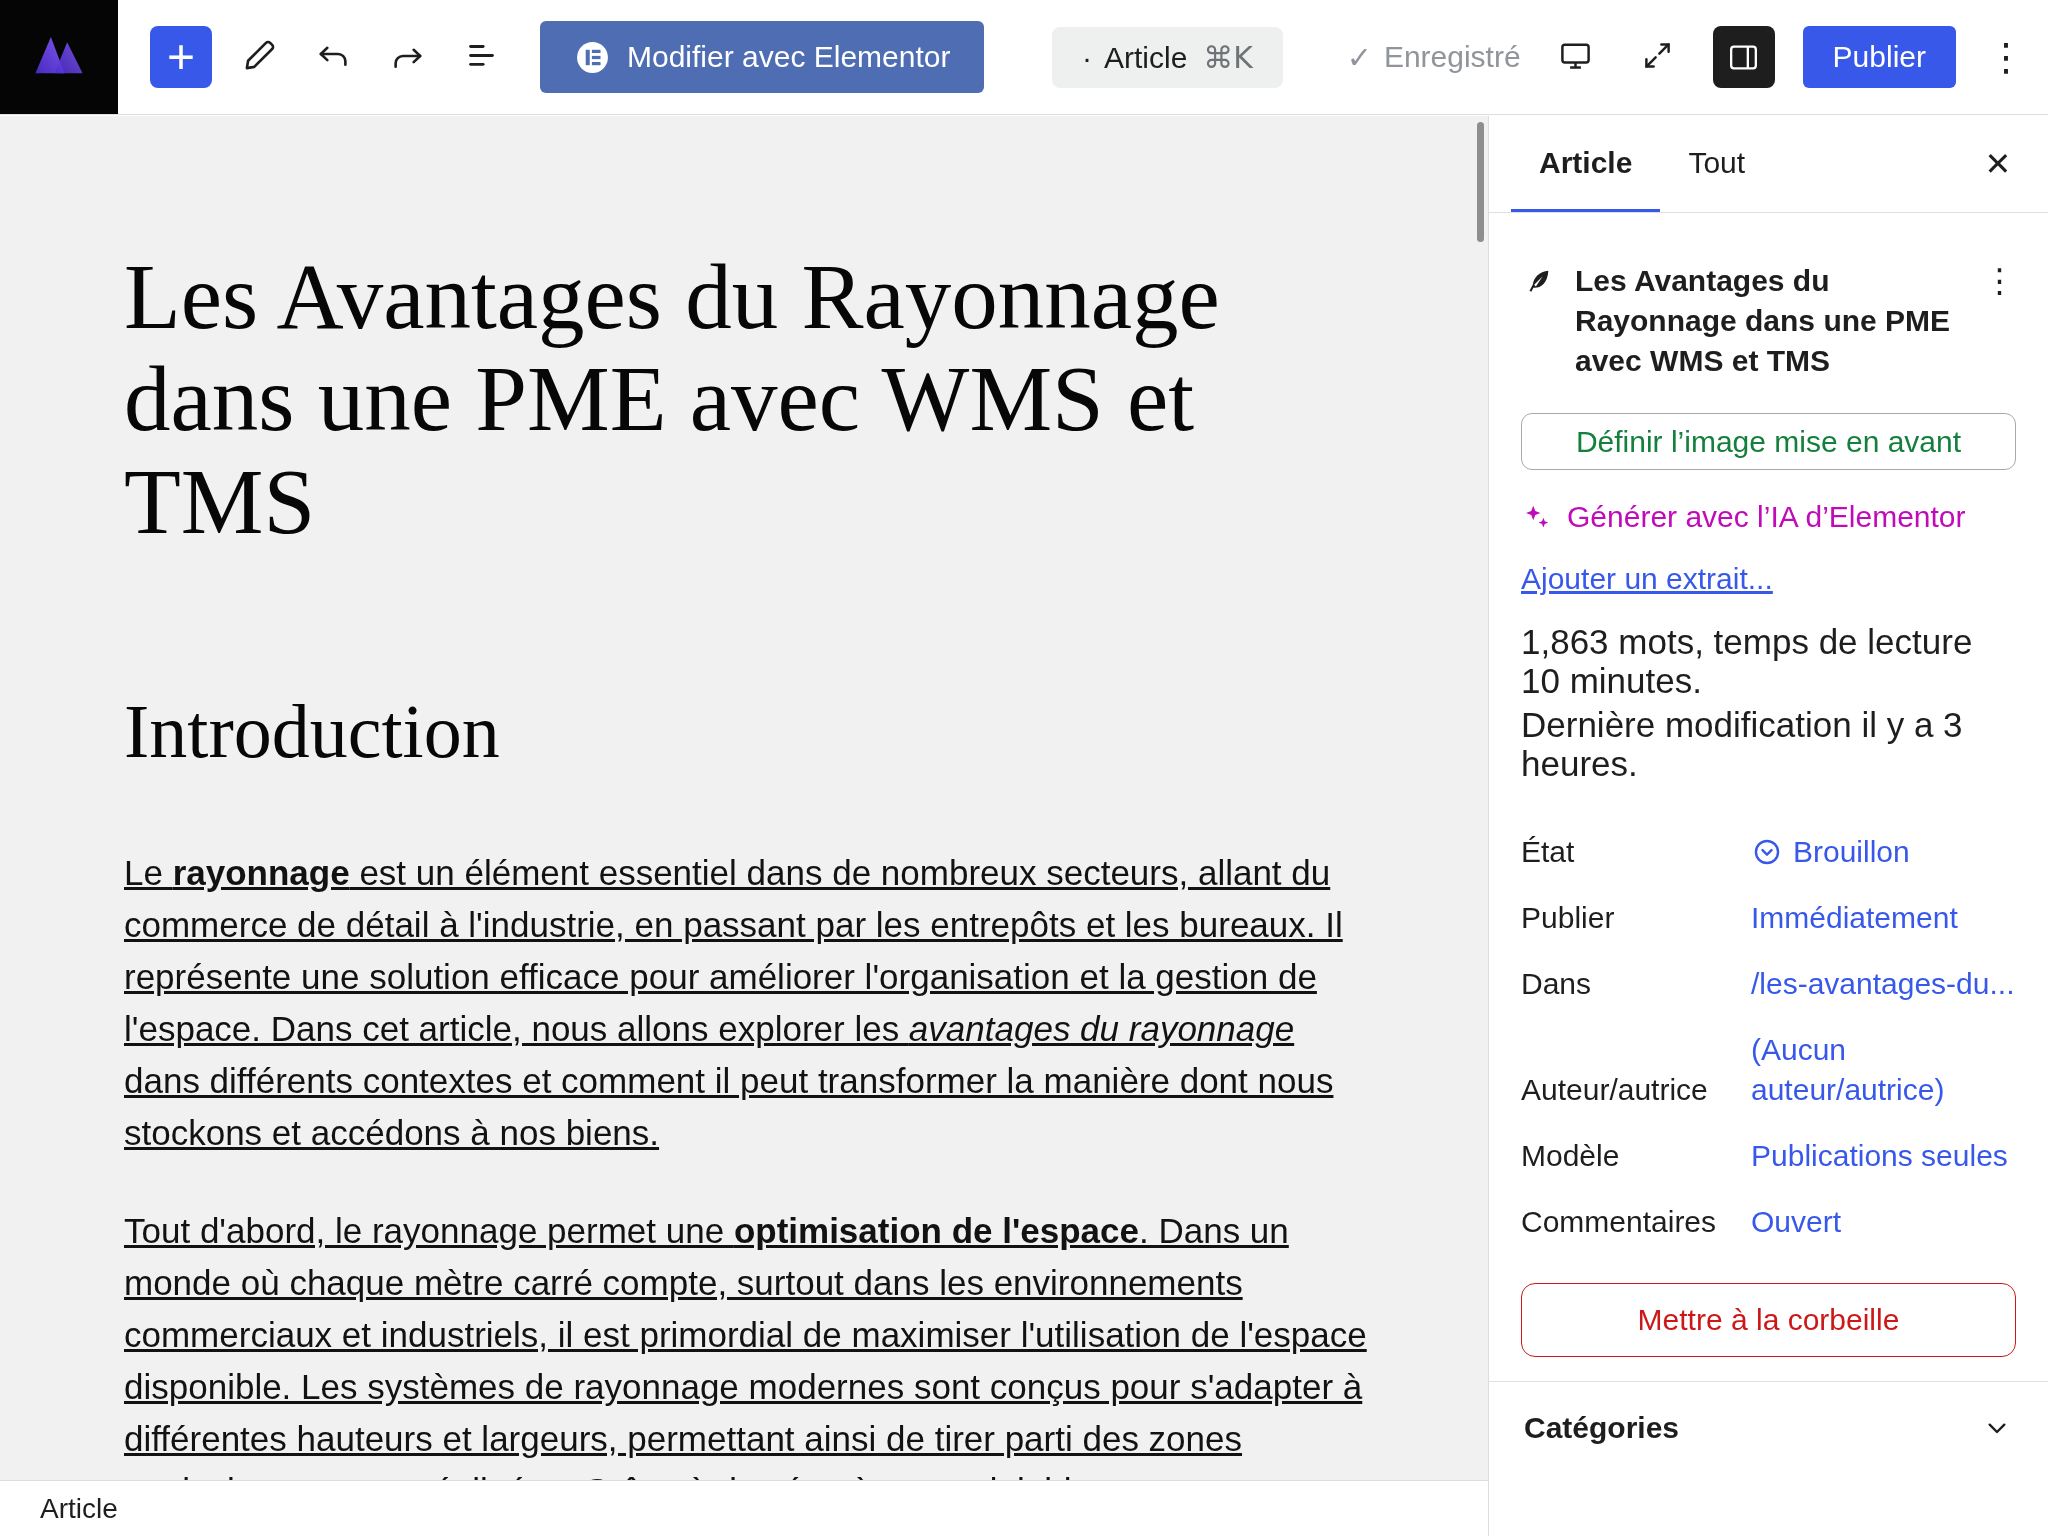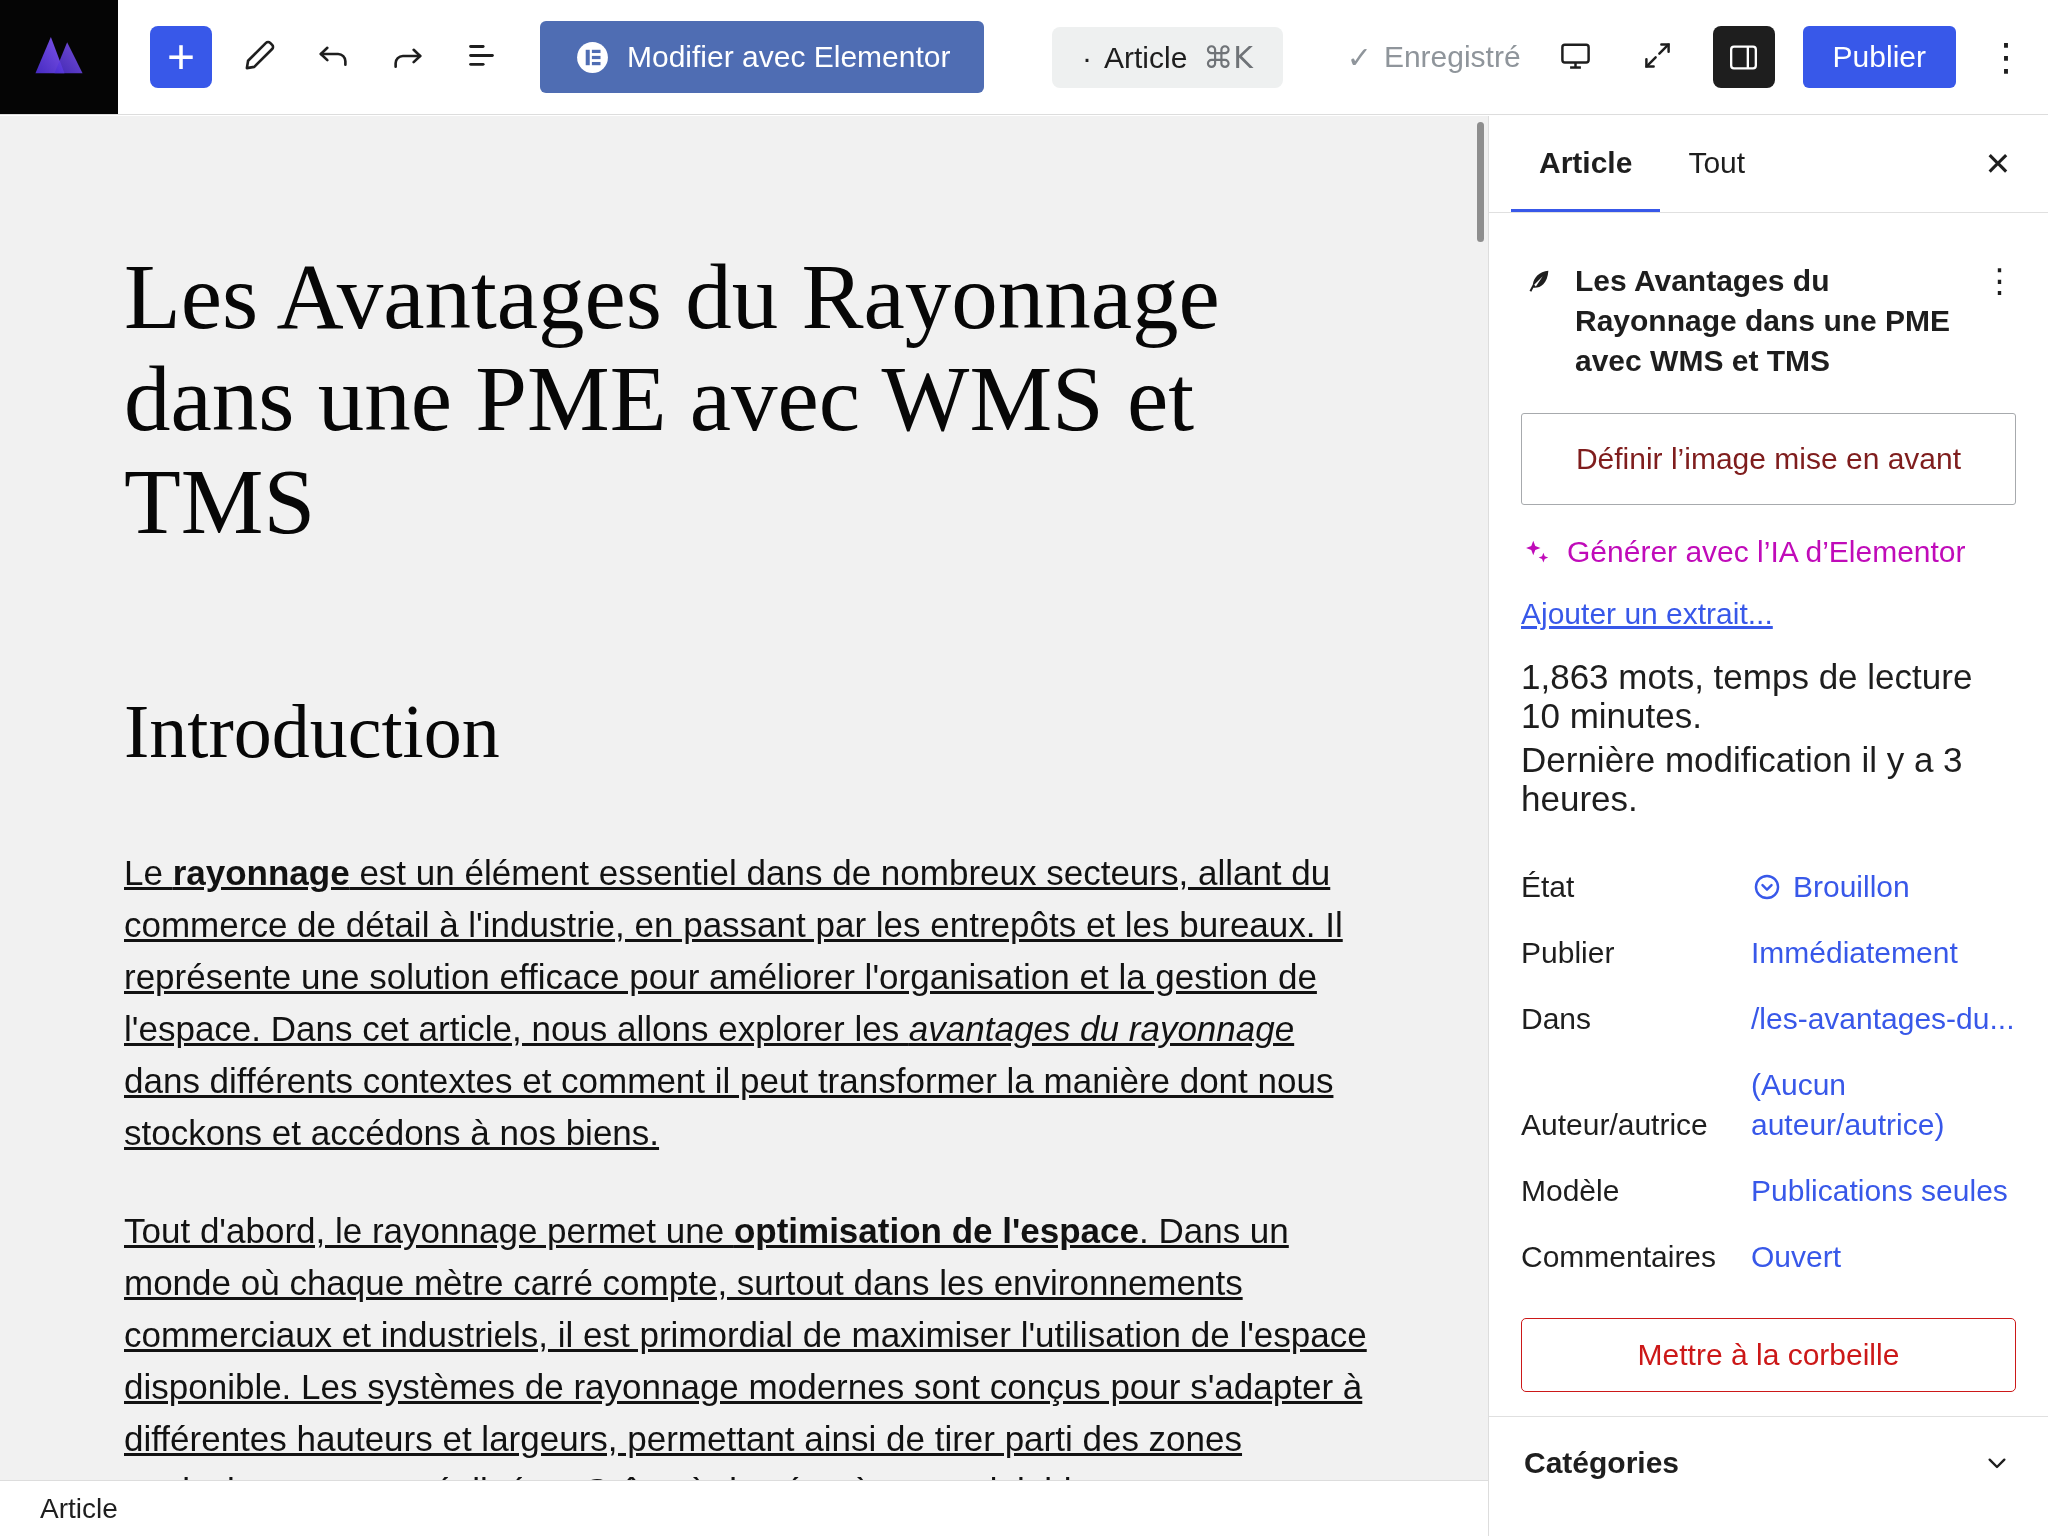--- a/index.html
+++ b/index.html
@@ -56,34 +56,34 @@
          font-weight:500; border-bottom:3px solid transparent; }
   .tab.active { border-bottom-color:var(--accent); font-weight:600; }
   .close-btn { margin-left:auto; margin-right:26px; align-self:center; font-size:32px; color:#1e1e1e;
                width:48px; height:48px; display:flex; align-items:center; justify-content:center; }
   .panel { padding:48px 32px 24px; border-bottom:1px solid #e0e0e0; }
   .post-card { display:grid; grid-template-columns:48px 1fr 44px; column-gap:6px; align-items:start; }
   .post-icon { padding-top:4px; color:#1e1e1e; }
   .post-icon svg { width:33px; height:33px; }
   .post-title-sb { font-size:30px; font-weight:600; line-height:40px; color:#1e1e1e; }
   .card-kebab { font-size:33px; color:#1e1e1e; text-align:right; line-height:40px; }
-  .featured-btn { margin-top:32px; width:100%; height:92px; border:1.5px solid #a7aaad; border-radius:3px;
-                  background:#fff; font-size:30px; color:#7f1d1d; }
+  .featured-btn { margin-top:32px; width:100%; height:57px; border:1.5px solid #a7aaad; border-radius:11px;
+                  background:#fff; font-size:30px; color:#15803d; }
   .ai-link { margin-top:30px; display:flex; align-items:center; gap:14px; color:var(--magenta); font-size:30px; }
   .ai-link svg { width:32px; height:32px; flex:none; }
   .excerpt-link { display:inline-block; margin-top:28px; color:var(--accent); font-size:30px; text-decoration:underline; }
   .stats { margin-top:26px; font-size:35px; line-height:39px; color:#1e1e1e; }
   .stats + .stats { margin-top:5px; }
   .rows { margin-top:36px; }
   .srow { display:flex; align-items:flex-end; padding:13px 0; }
   .row-label { flex:0 0 230px; font-size:30px; color:#1e1e1e; line-height:40px; }
   .row-value { font-size:30px; color:var(--accent); line-height:40px; display:flex; align-items:flex-start;
                gap:10px; text-align:left; }
   .row-value svg { width:32px; height:32px; margin-top:4px; flex:none; }
-  .trash-btn { margin-top:28px; width:100%; height:74px; border:1.5px solid var(--red); border-radius:5px;
+  .trash-btn { margin-top:28px; width:100%; height:74px; border:1.5px solid var(--red); border-radius:14px;
                background:transparent; color:var(--red); font-size:30px; }
   .section-header { width:100%; height:92px; padding:0 35px; display:flex; align-items:center;
                     justify-content:space-between; font-size:30px; font-weight:600; color:#1e1e1e; }
   .section-header svg { width:32px; height:32px; }
 
   
   .footer { position:absolute; left:0; bottom:0; width:1488px; height:56px; background:#fff;
             border-top:1px solid #dddddd; display:flex; align-items:center; padding-left:40px;
             font-size:28px; color:#1e1e1e; z-index:4; }
 </style>

